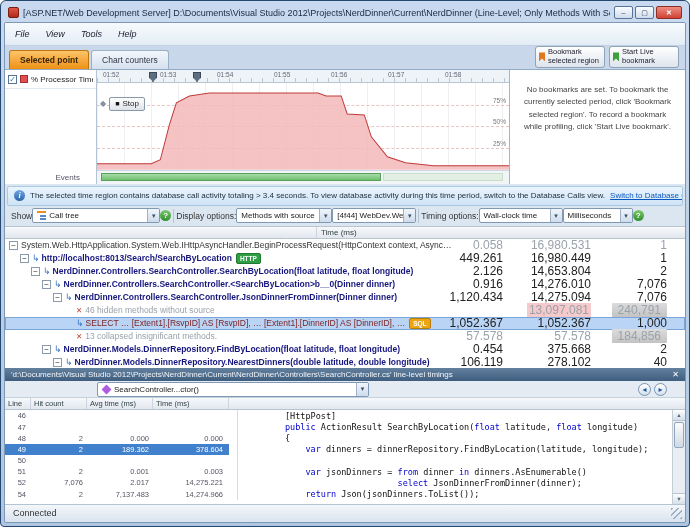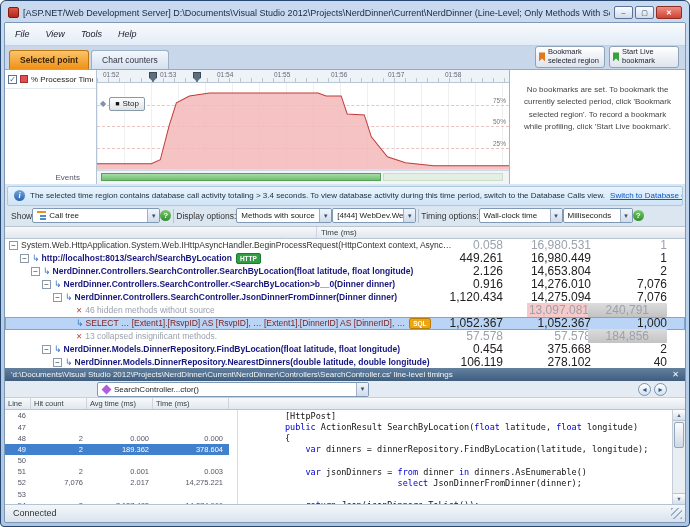--- a/index.html
+++ b/index.html
@@ -107,21 +107,21 @@
   .gray .ct-label { color:#9aa2ab; }
   .sql .ct-label { color:#7c1f1f; }
   .badge { flex:none; font-size:6.5px; font-weight:bold; color:#fff; border-radius:2px; padding:0 3px; margin-left:4px; line-height:9px; }
   .badge-http { background:#2f9e44; border:1px solid #1d7a2e; }
   .badge-sql { background:#eda512; border:1px solid #b87c09; }
   .ct-num { flex:none; display:flex; justify-content:flex-end; align-items:center; font-size:12px; color:#222; }
   .ct-time { width:58px; padding-right:8px; }
   .ct-children { width:118px; padding-right:38px; }
   .ct-hits { width:56px; padding-right:18px; }
   .gray .ct-num span, .dim .ct-num span { color:#9aa2ab; }
-  .hitbar { background:linear-gradient(#dcdcdc,#c3c3c3); padding:0 18px; border-radius:1px; }
+  .hitbar { background:linear-gradient(#dcdcdc,#c3c3c3); padding:0 6px; border-radius:1px; }
   .childbar { background:#f6caca; padding:0 2px; }
 
   
   .src-header { height:13px; background:linear-gradient(#63819f,#3f5d7e); color:#f2f6fa; font-size:8px; display:flex; align-items:center; padding:0 6px; white-space:nowrap; overflow:hidden; }
   .src-close { margin-left:auto; font-size:8px; color:#fff; flex:none; padding-left:8px; }
   .src-toolbar { height:17px; background:#e4ebf3; border-bottom:1px solid #c4d0dd; display:flex; align-items:center; padding:1px 4px; }
   .method-dd { margin-left:88px; width:272px; }
   .nav-btns { margin-left:auto; display:flex; gap:3px; margin-right:14px; }
   .nav-btn { width:13px; height:13px; border-radius:50%; border:1px solid #7b94ae; background:linear-gradient(#ffffff,#d4e0ec); color:#245a9e; font-size:8px; display:flex; align-items:center; justify-content:center; }
   .src-colheader { height:12px; display:flex; align-items:center; background:linear-gradient(#f7f9fb,#e1e7ee); border-bottom:1px solid #b8c4d0; font-size:7.5px; color:#344; }
@@ -549,30 +549,20 @@
               <span class="s-line">52</span>
               <span class="s-hit">7,076</span>
               <span class="s-avg">2.017</span>
               <span class="s-time">14,275.221</span>
             </div>
             <div class="src-div"></div>
             <pre class="src-code">                              <span class="kw">select</span> JsonDinnerFromDinner(dinner);</pre>
           </div>
           <div class="src-row">
             <div class="src-stats">
-              <span class="s-line">53</span>
-              <span class="s-hit"></span>
-              <span class="s-avg"></span>
-              <span class="s-time"></span>
-            </div>
-            <div class="src-div"></div>
-            <pre class="src-code"></pre>
-          </div>
-          <div class="src-row">
-            <div class="src-stats">
               <span class="s-line">54</span>
               <span class="s-hit">2</span>
               <span class="s-avg">7,137.483</span>
               <span class="s-time">14,274.966</span>
             </div>
             <div class="src-div"></div>
             <pre class="src-code">            <span class="kw">return</span> Json(jsonDinners.ToList());</pre>
           </div>
         </div>
       <div class="src-scroll">

